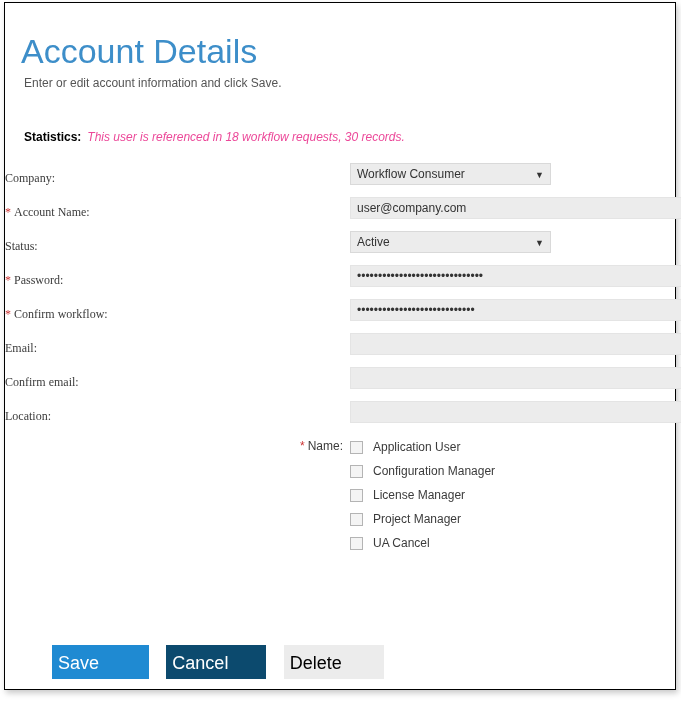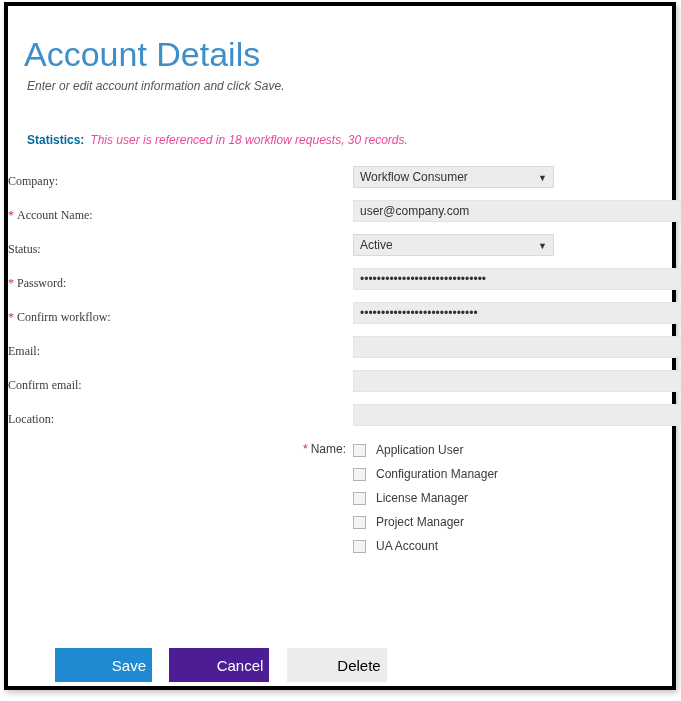--- a/index.html
+++ b/index.html
@@ -20,49 +20,48 @@
     background: #ffffff;
     overflow: hidden;
   }
   .frame {
     position: absolute;
     left: 4px;
     top: 2px;
     width: 672px;
     height: 688px;
     box-sizing: border-box;
-    border: 4px solid #000000;
+    border: 1px solid #000000;
     background: #ffffff;
     box-shadow: 2px 3px 6px rgba(0,0,0,0.22);
   }
   .page-title {
     position: absolute;
     left: 16px;
     top: 6px;
     font-size: 34px;
     font-weight: normal;
     color: #3d8ec9;
     letter-spacing: 0px;
   }
   .subtitle {
     position: absolute;
     left: 19px;
     top: 73px;
     font-size: 12px;
     color: #555555;
-    font-style: italic;
   }
   .statistics {
     position: absolute;
     left: 19px;
     top: 127px;
     font-size: 12px;
   }
   .statistics .stat-label {
-    color: #0369a1;
+    color: #000000;
     font-weight: bold;
     margin-right: 6px;
   }
   .statistics .stat-text {
     color: #ec4899;
     font-style: italic;
   }
   .form {
     position: absolute;
     left: 0;
@@ -179,36 +178,36 @@
   }
   .buttons {
     position: absolute;
     left: 47px;
     top: 642px;
   }
   .btn {
     display: inline-block;
     height: 34px;
     line-height: 34px;
-    text-align: right;
-    font-size: 15px;
+    text-align: left;
+    font-size: 18px;
     font-family: "Liberation Sans", sans-serif;
     border: none;
     cursor: pointer;
     vertical-align: top;
   }
   .btn-save {
     width: 97px;
     background: #1f8ad2;
     color: #ffffff;
     margin-right: 14px;
   }
   .btn-cancel {
     width: 100px;
-    background: #4c1d95;
+    background: #0c4a6e;
     color: #ffffff;
     margin-right: 14px;
   }
   .btn-delete {
     width: 100px;
     background: #ececec;
     color: #000000;
   }
 </style>
 </head>
@@ -303,21 +302,21 @@
           <div class="role-item">
             <span class="checkbox"></span>
             <span class="role-label">License Manager</span>
           </div>
           <div class="role-item">
             <span class="checkbox"></span>
             <span class="role-label">Project Manager</span>
           </div>
           <div class="role-item">
             <span class="checkbox"></span>
-            <span class="role-label">UA Account</span>
+            <span class="role-label">UA Cancel</span>
           </div>
         </div>
       </div>
 
     </div>
 
     <div class="buttons">
       <button class="btn btn-save">Save</button>
       <button class="btn btn-cancel">Cancel</button>
       <button class="btn btn-delete">Delete</button>

